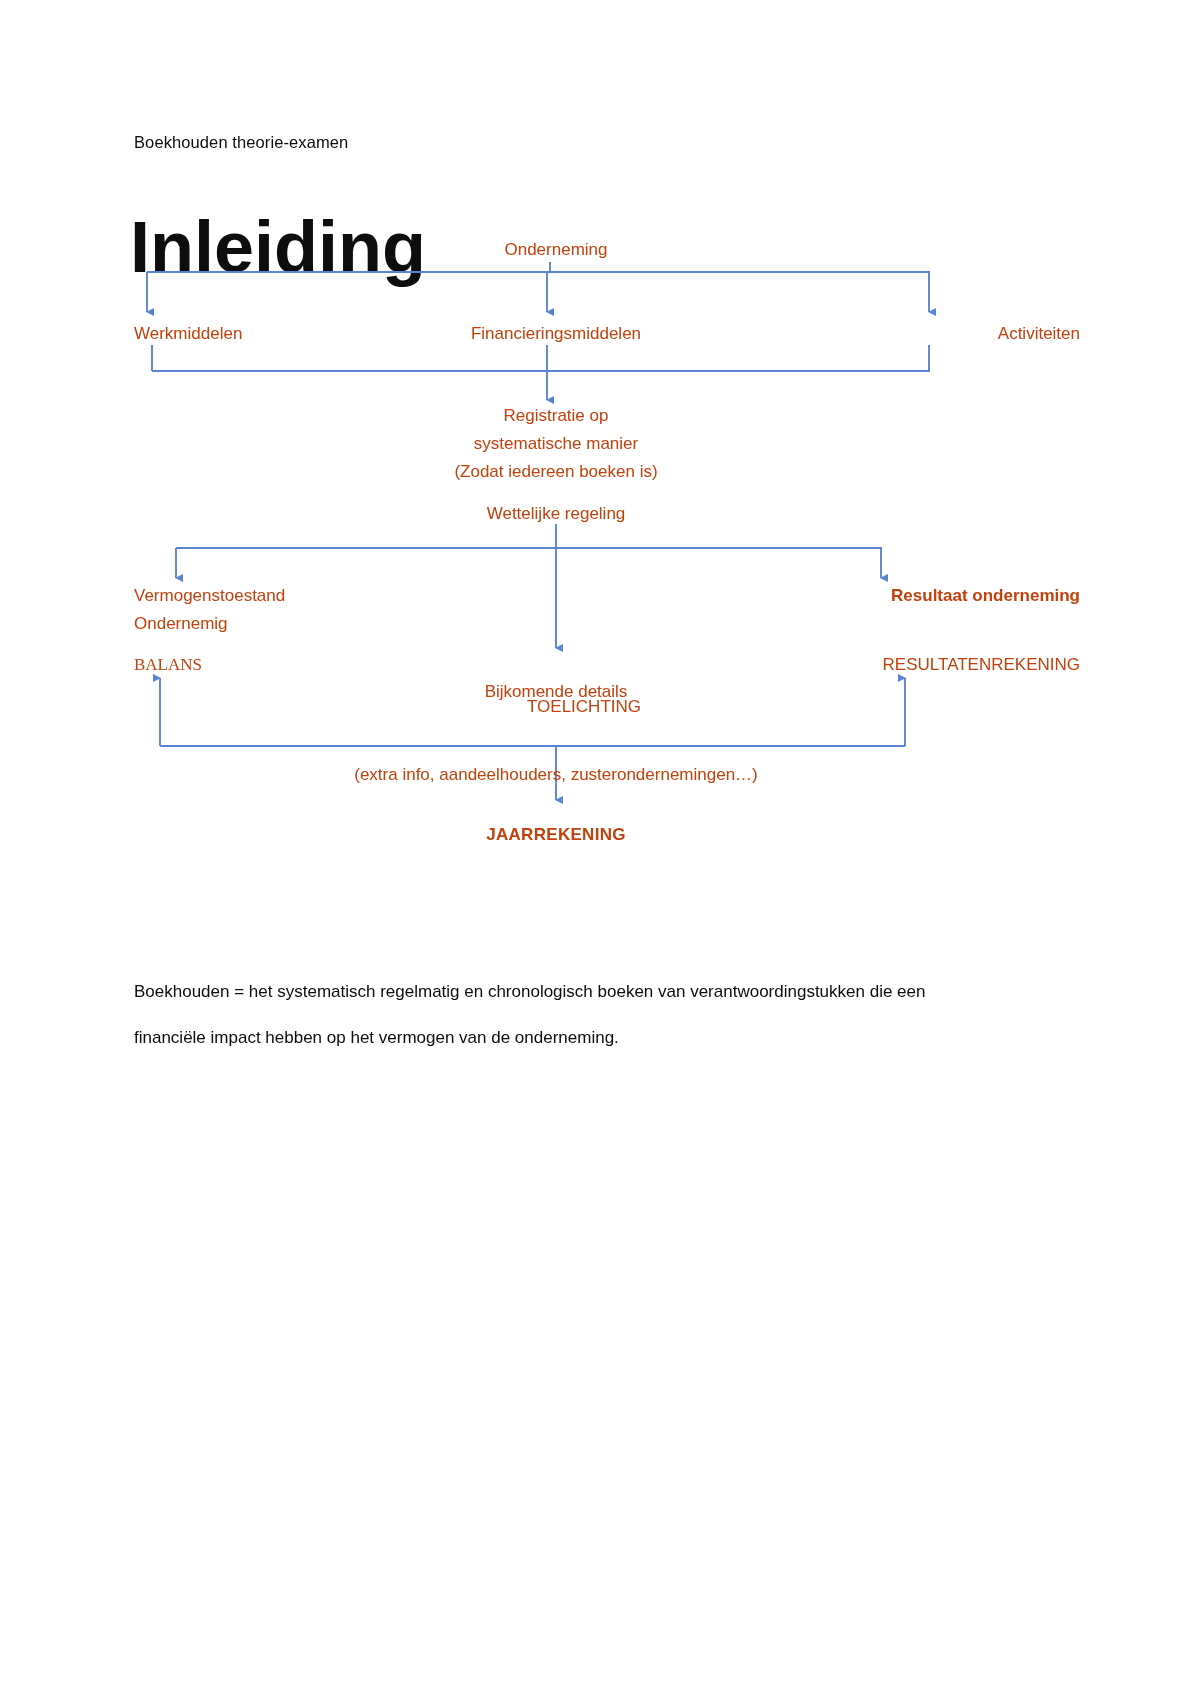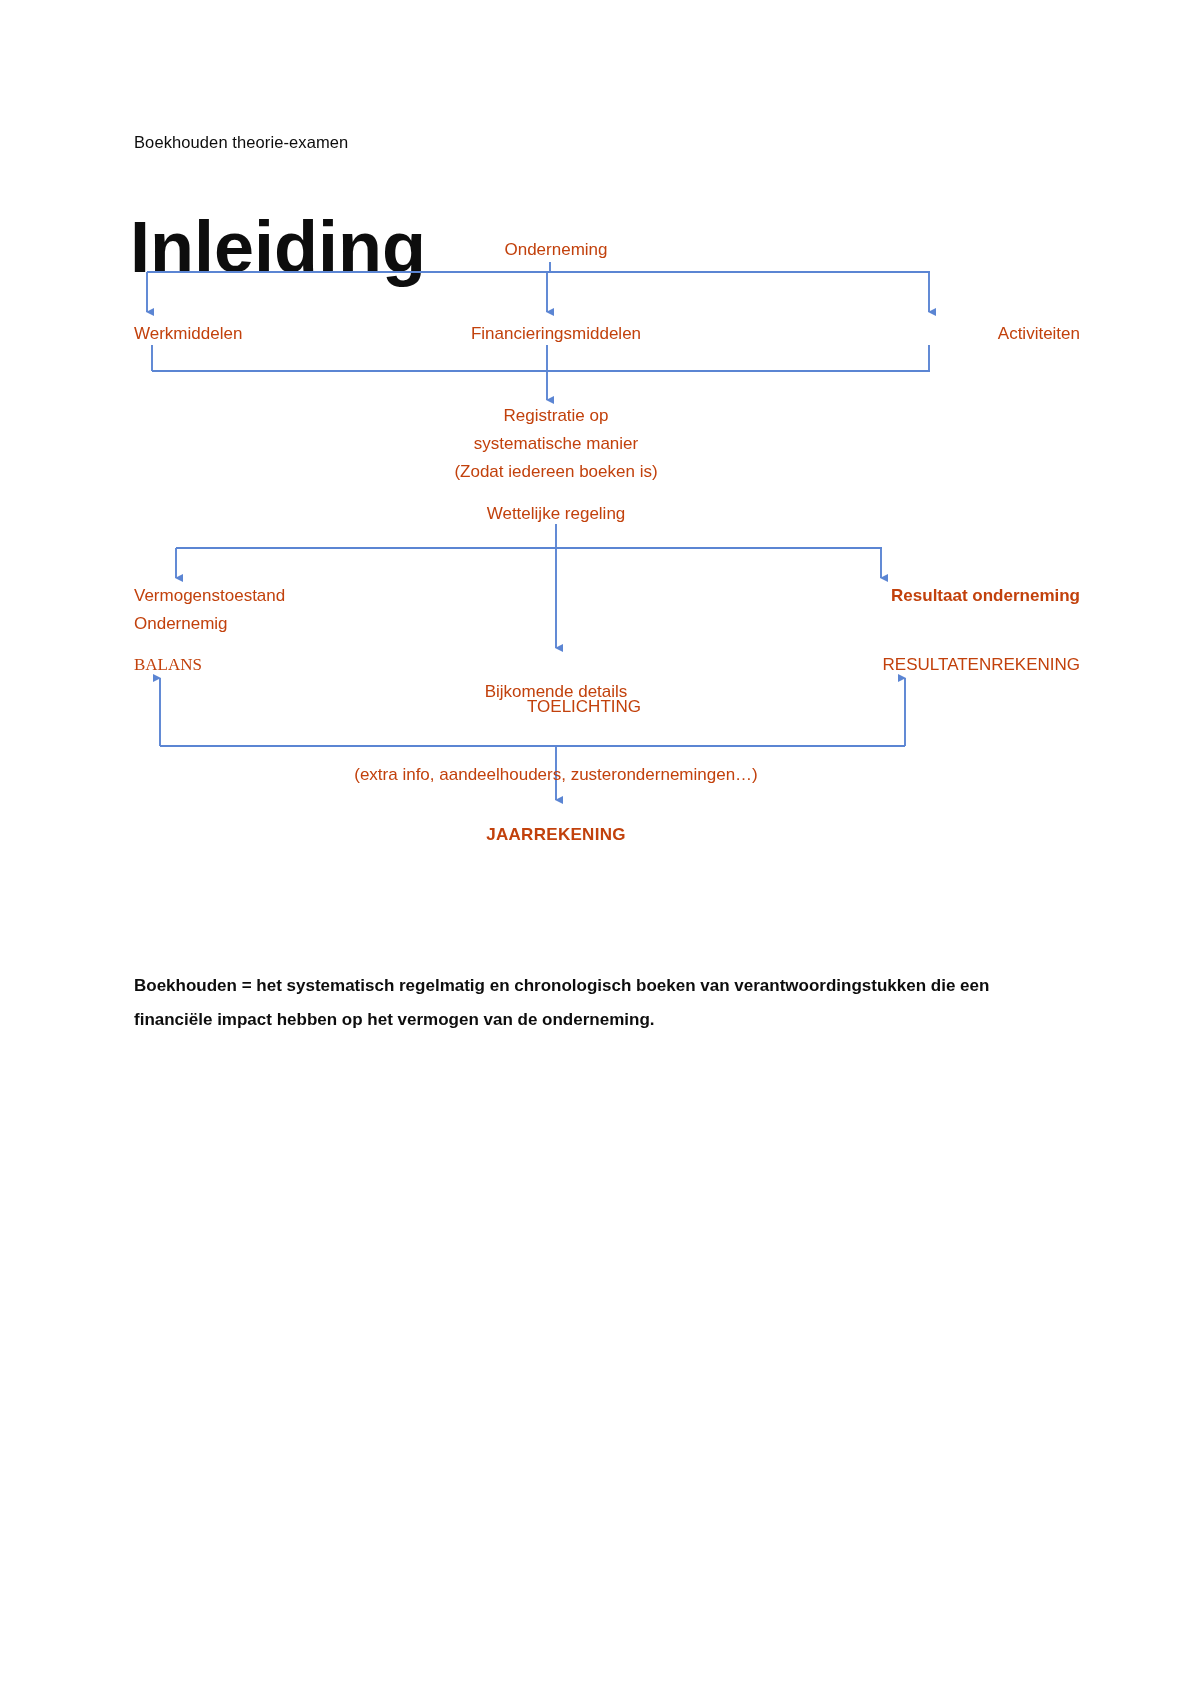--- a/index.html
+++ b/index.html
@@ -76,23 +76,22 @@
     width: 1200px;
     height: 900px;
     overflow: visible;
   }
   .para {
     position: absolute;
     left: 134px;
     top: 952px;
     width: 860px;
     font-size: 17px;
-    line-height: 34px;
+    line-height: 46px;
     color: #0d0d0d;
-    font-weight: bold;
   }
 </style>
 </head>
 <body>
 
 <div id="page">
   <div class="doc-inner">
 
     <div class="kicker">Boekhouden theorie-examen</div>
 

